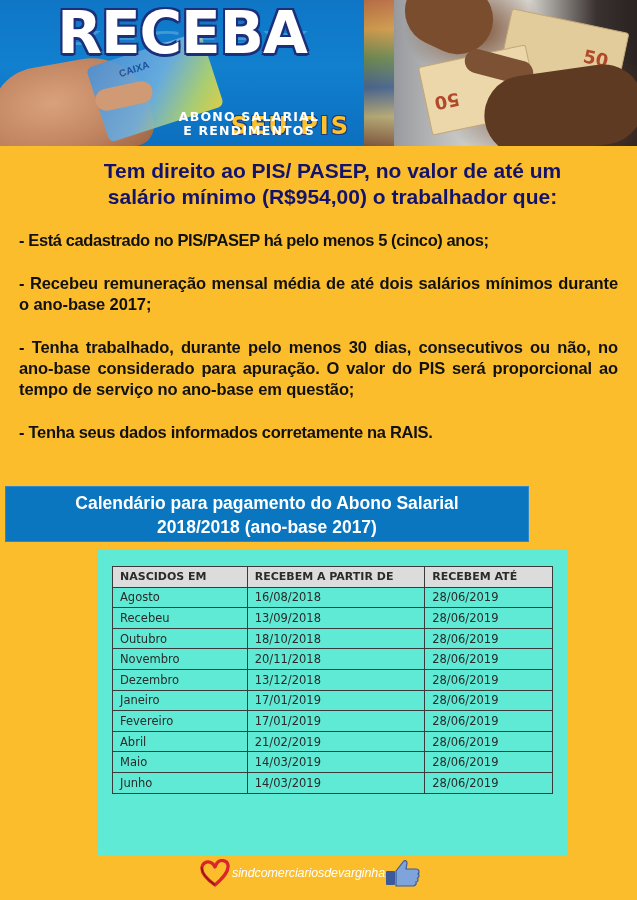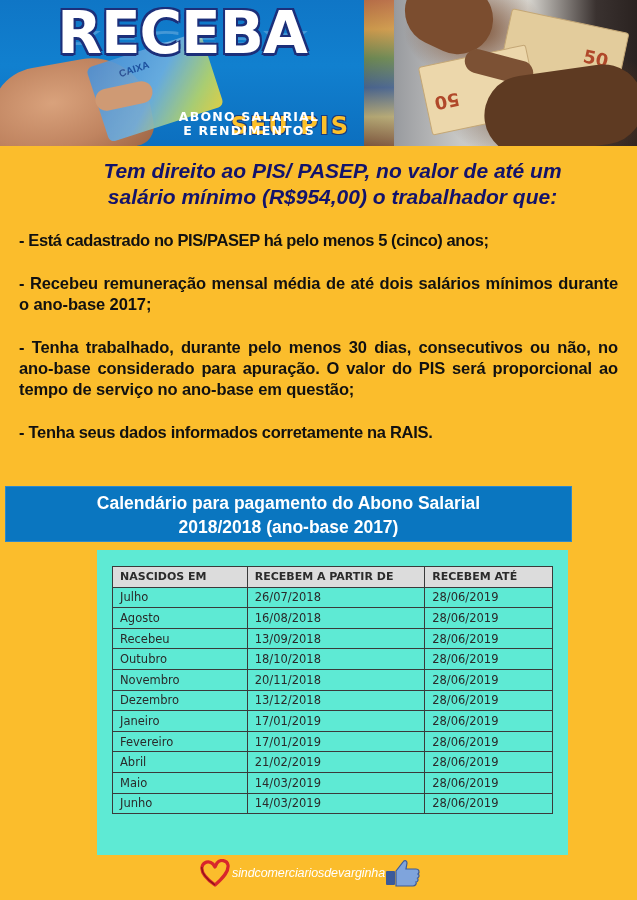--- a/index.html
+++ b/index.html
@@ -91,38 +91,38 @@
   }
   .title-abono {
     position: absolute; left: 140px; top: 110px; width: 218px; text-align: center;
     font-family: "DejaVu Sans", sans-serif; font-weight: bold; font-size: 12.5px;
     color: #ffffff; letter-spacing: 1.2px; line-height: 14px;
   }
 
   
   .intro {
     position: absolute; left: 0; top: 158px; width: 637px; text-align: center;
-    font-family: "Liberation Sans", sans-serif; font-weight: bold; font-style: italic;
+    font-family: "Liberation Sans", sans-serif; font-weight: bold; 
     font-size: 21px; line-height: 26px; color: #13136b; padding-left: 28px;
   }
 
   
   .bullets { position: absolute; left: 19px; top: 230px; width: 599px; }
   .bullet {
     font-family: "Liberation Sans", sans-serif; font-weight: bold; font-size: 16.5px;
     line-height: 21px; color: #111111; text-align: justify; margin-bottom: 22px;
     letter-spacing: -0.1px;
   }
   .bullet.b1 { letter-spacing: -0.4px; }
   .bullet.b2 { margin-top: 0px; }
   .bullet.b4 { letter-spacing: -0.3px; }
 
   
   .banner {
-    position: absolute; left: 5px; top: 486px; width: 567px; height: 56px;
+    position: absolute; left: 5px; top: 486px; width: 524px; height: 56px;
     background: #0a76c0; border: 1px solid #2d89cc;
     text-align: center; color: #ffffff;
     font-family: "Liberation Sans", sans-serif; font-weight: bold; font-size: 17.5px; line-height: 24px;
     padding-top: 4px;
   }
 
   
   .table-card {
     position: absolute; left: 97px; top: 550px; width: 471px; height: 305px; background: #5eead4;
   }
@@ -211,25 +211,20 @@
       </colgroup>
     <thead>
       <tr>
         <th>NASCIDOS EM</th>
         <th>RECEBEM A PARTIR DE</th>
         <th>RECEBEM ATÉ</th>
       </tr>
     </thead>
     <tbody>
       <tr>
-          <td>Julho</td>
-          <td>26/07/2018</td>
-          <td>28/06/2019</td>
-        </tr>
-      <tr>
           <td>Agosto</td>
           <td>16/08/2018</td>
           <td>28/06/2019</td>
         </tr>
       <tr>
           <td>Recebeu</td>
           <td>13/09/2018</td>
           <td>28/06/2019</td>
         </tr>
       <tr>

